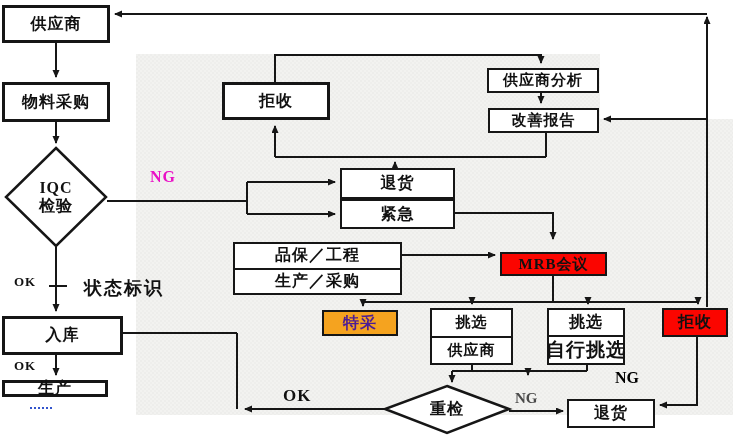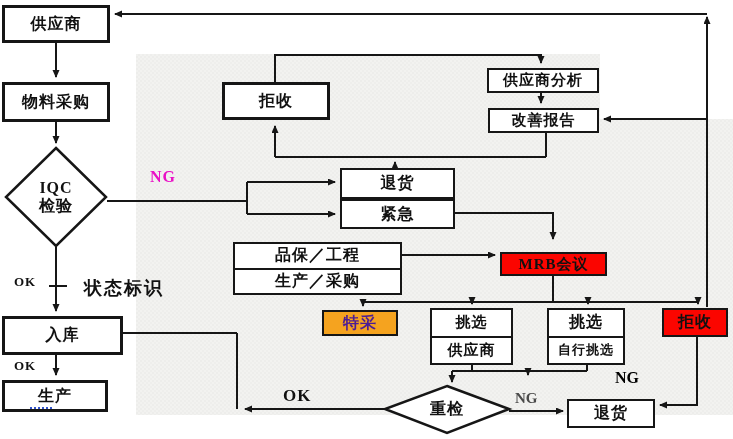--- a/index.html
+++ b/index.html
@@ -13,21 +13,21 @@
     display:flex;align-items:center;justify-content:center;
     font-size:16px;font-weight:bold;box-sizing:border-box;letter-spacing:1px;
     white-space:nowrap;
   }
   .thick{border-width:3px;}
   .red{background:#fb0500;}
   .orange{background:#f5a31f;color:#4c1d95;}
   .pair{flex-direction:column;padding:0;align-items:stretch;}
   .pair .cell{flex:1;display:flex;align-items:center;justify-content:center;}
   .pair .cell+.cell{border-top:2px solid #161616;}
-  .sub-small{font-size:13px;font-family:Liberation Mono, monospace;}
+  .sub-small{font-size:19px;font-family:Liberation Mono, monospace;}
   .dtext{
     position:absolute;display:flex;flex-direction:column;align-items:center;justify-content:center;
     font-weight:bold;font-size:16px;line-height:1.15;letter-spacing:1px;
   }
   .lbl{position:absolute;font-weight:bold;white-space:nowrap;}
   .lbl-ng-iqc{color:#e911c6;font-size:16px;letter-spacing:1px;}
   .lbl-ok-sm{font-size:13px;letter-spacing:1px;}
   .lbl-status{font-size:18px;letter-spacing:2px;}
   .lbl-ok-big{font-size:17px;letter-spacing:1px;}
   .lbl-ng-gray{color:#4a4a4a;font-size:15px;}
@@ -144,21 +144,21 @@
 
   <div class="box pair" style="left:547px;top:308px;width:78px;height:57px;">
     <div class="cell">挑选</div>
     <div class="cell sub-small">自行挑选</div>
   </div>
 
   <div class="box red" style="left:662px;top:308px;width:66px;height:29px;">拒收</div>
 
   <div class="box thick" style="left:2px;top:316px;width:121px;height:39px;">入库</div>
 
-  <div class="box thick" style="left:2px;top:380px;width:106px;height:32px;">生产</div>
+  <div class="box thick" style="left:2px;top:380px;width:106px;height:17px;">生产</div>
 
   <div class="dtext" style="left:407px;top:394px;width:80px;height:30px;">重检</div>
 
   <div class="box" style="left:567px;top:399px;width:88px;height:29px;">退货</div>
 
   <div class="lbl lbl-ng-iqc" style="left:150px;top:168px;">NG</div>
 
   <div class="lbl lbl-ok-sm" style="left:14px;top:274px;">OK</div>
 
   <div class="lbl lbl-status" style="left:84px;top:276px;">状态标识</div>

